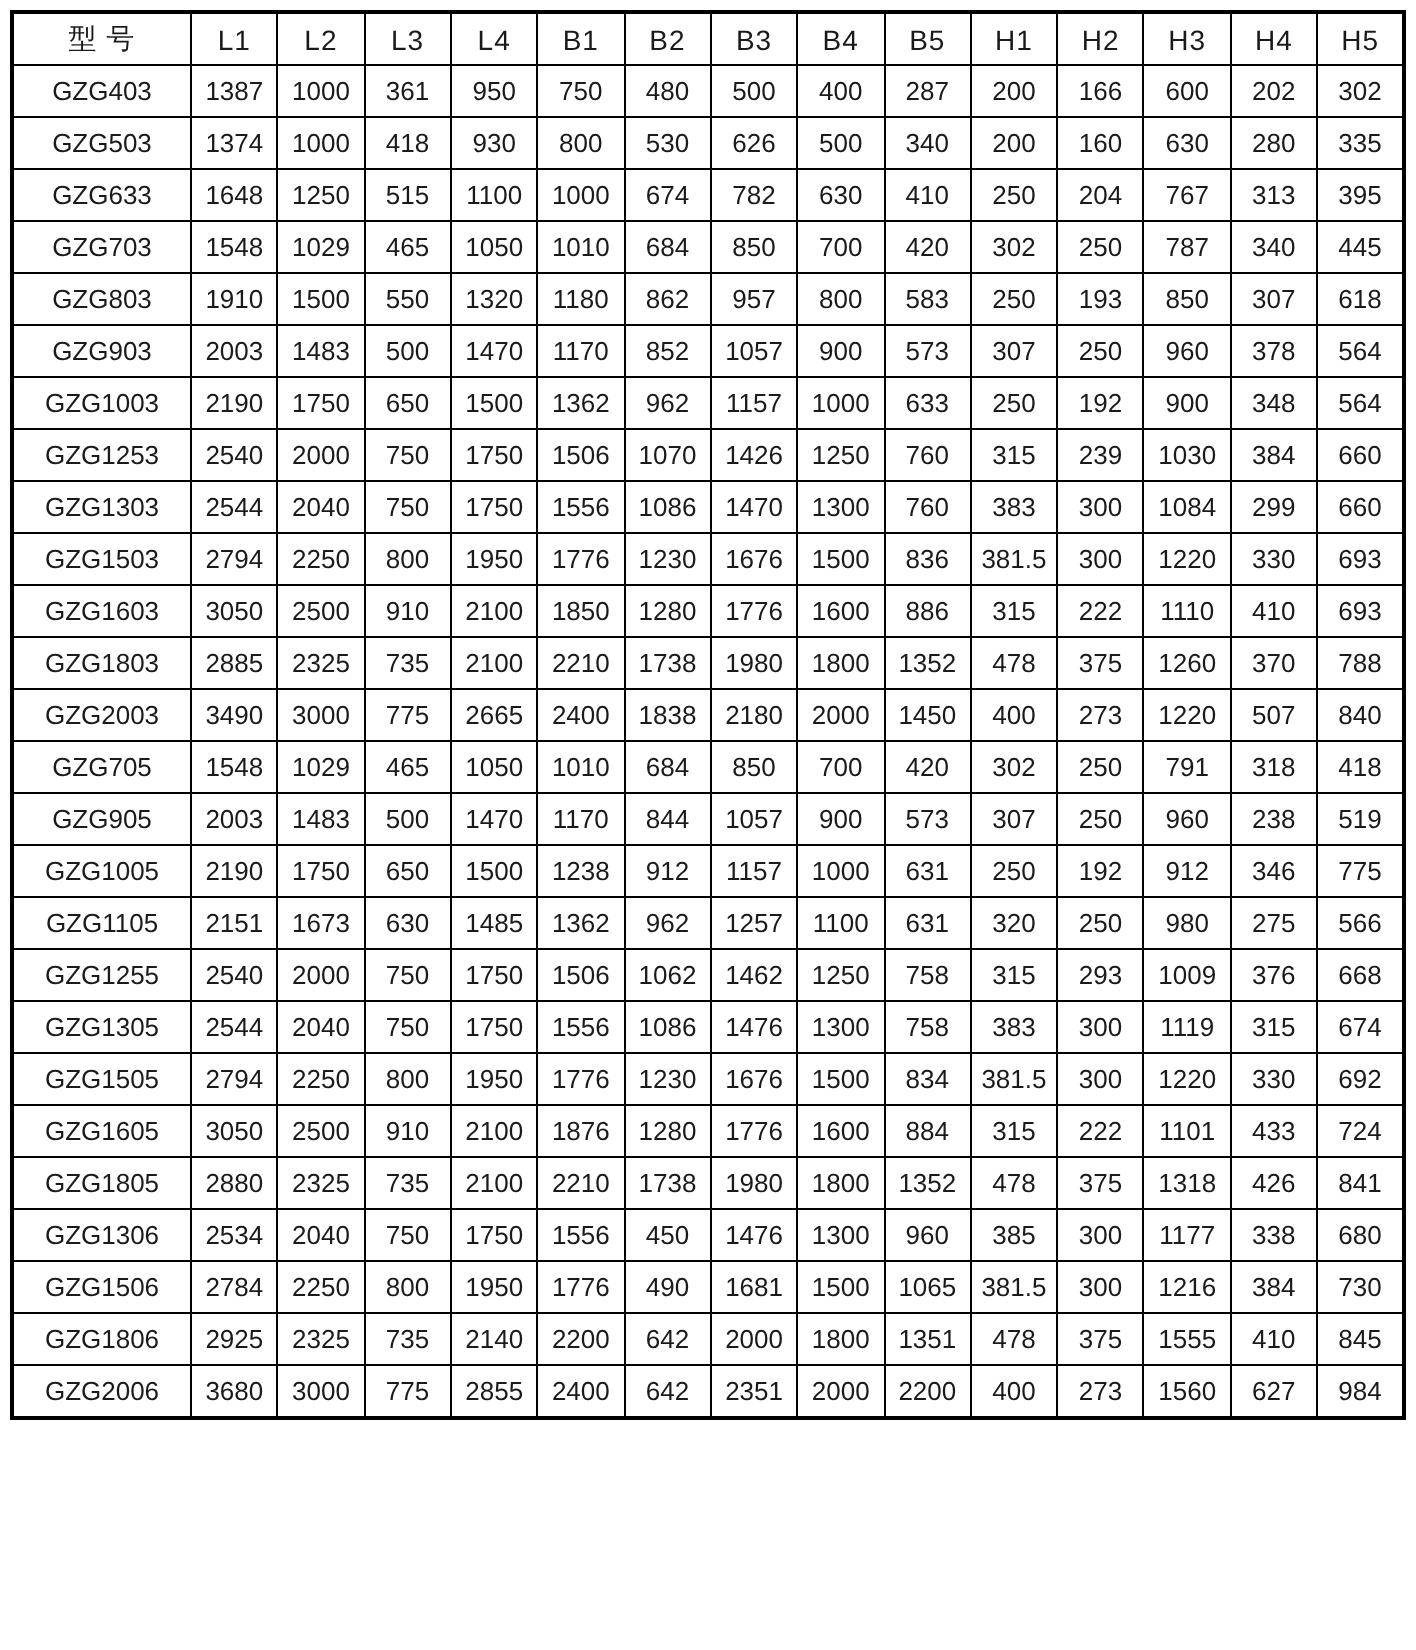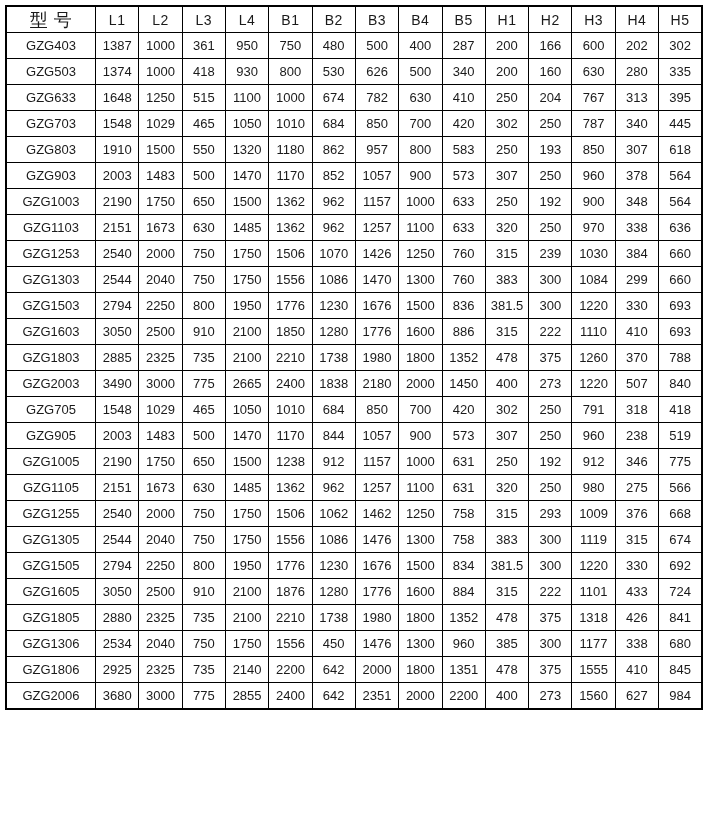--- a/index.html
+++ b/index.html
@@ -37,21 +37,21 @@
   }
   table.spec-table th {
     font-size: 14px;
     letter-spacing: 0.5px;
   }
   table.spec-table th.model-col,
   table.spec-table td.model-col {
     width: 88px;
   }
   table.spec-table th.model-header {
-    font-size: 18px;
+    font-size: 14px;
   }
 </style>
 </head>
 <body>
 
 <div class="table-wrap">
   <table class="spec-table">
     <thead>
       <tr id="header-row">
           <th class="model-col model-header">型 号</th>
@@ -185,37 +185,20 @@
           <td>1157</td>
           <td>1000</td>
           <td>633</td>
           <td>250</td>
           <td>192</td>
           <td>900</td>
           <td>348</td>
           <td>564</td>
         </tr>
         <tr>
-          <td class="model-col">GZG1103</td>
-          <td>2151</td>
-          <td>1673</td>
-          <td>630</td>
-          <td>1485</td>
-          <td>1362</td>
-          <td>962</td>
-          <td>1257</td>
-          <td>1100</td>
-          <td>633</td>
-          <td>320</td>
-          <td>250</td>
-          <td>970</td>
-          <td>338</td>
-          <td>636</td>
-        </tr>
-        <tr>
           <td class="model-col">GZG1253</td>
           <td>2540</td>
           <td>2000</td>
           <td>750</td>
           <td>1750</td>
           <td>1506</td>
           <td>1070</td>
           <td>1426</td>
           <td>1250</td>
           <td>760</td>
@@ -474,20 +457,37 @@
           <td>1476</td>
           <td>1300</td>
           <td>960</td>
           <td>385</td>
           <td>300</td>
           <td>1177</td>
           <td>338</td>
           <td>680</td>
         </tr>
         <tr>
+          <td class="model-col">GZG1506</td>
+          <td>2784</td>
+          <td>2250</td>
+          <td>800</td>
+          <td>1950</td>
+          <td>1776</td>
+          <td>490</td>
+          <td>1681</td>
+          <td>1500</td>
+          <td>1065</td>
+          <td>381.5</td>
+          <td>300</td>
+          <td>1216</td>
+          <td>384</td>
+          <td>730</td>
+        </tr>
+        <tr>
           <td class="model-col">GZG1806</td>
           <td>2925</td>
           <td>2325</td>
           <td>735</td>
           <td>2140</td>
           <td>2200</td>
           <td>642</td>
           <td>2000</td>
           <td>1800</td>
           <td>1351</td>

